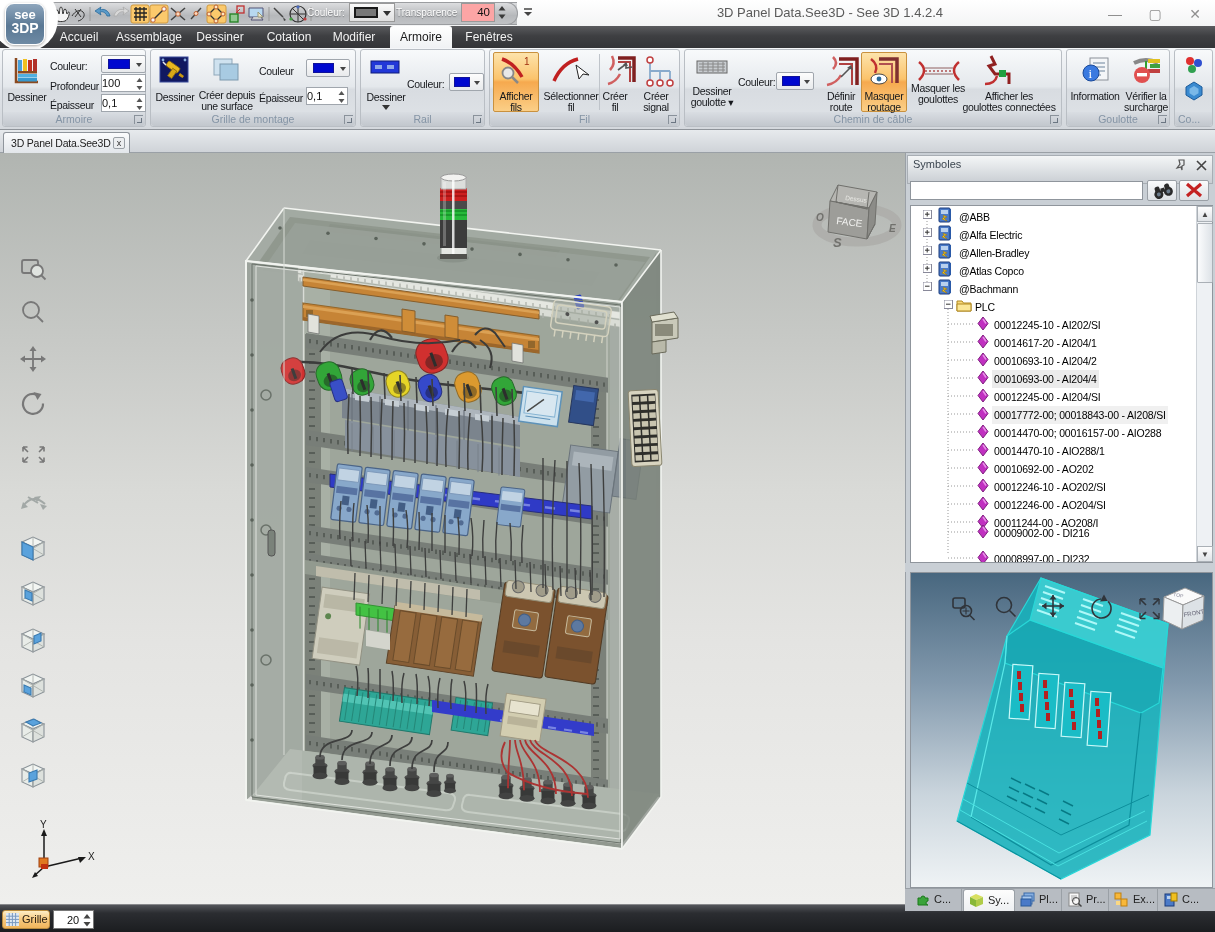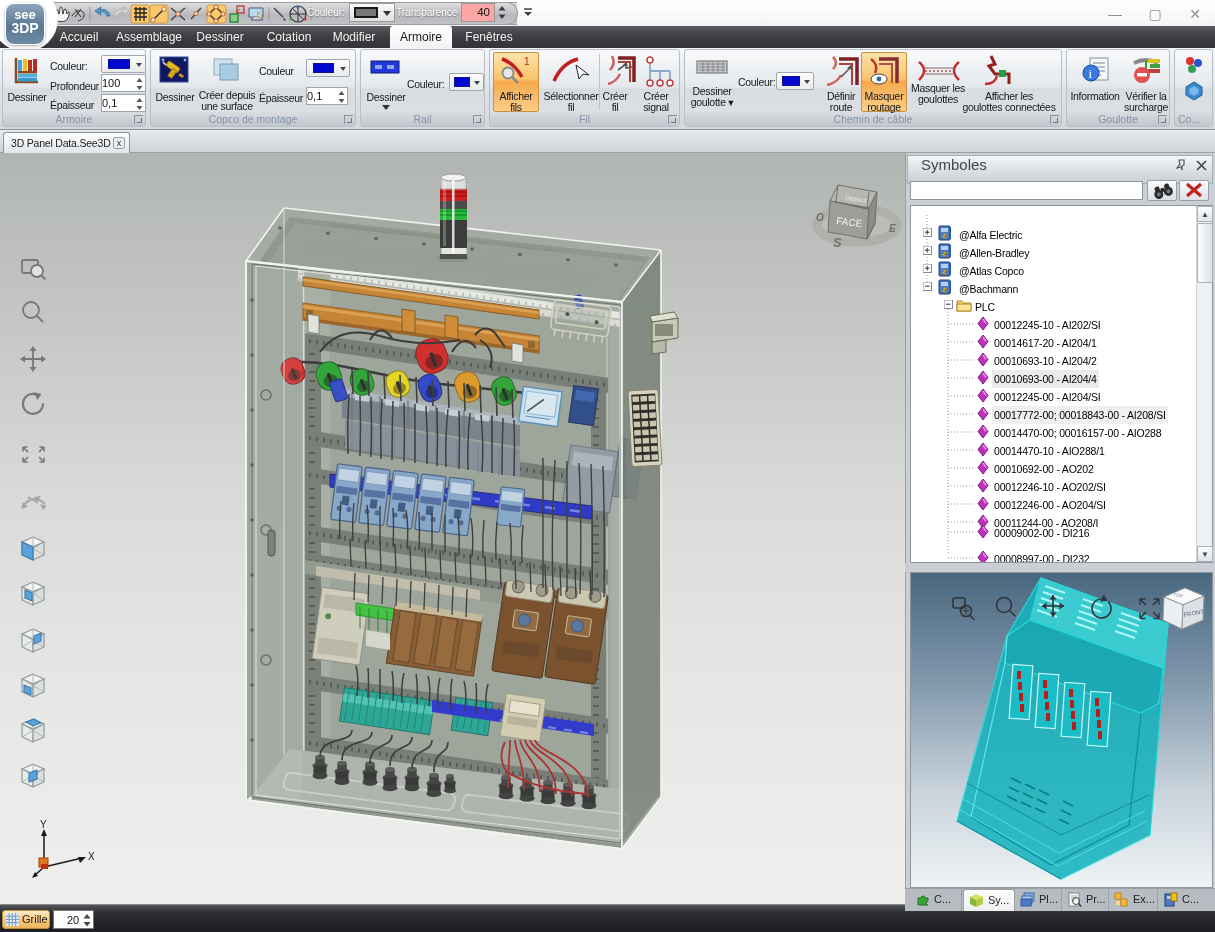--- a/index.html
+++ b/index.html
@@ -43,34 +43,35 @@
 #doctab b { position:absolute; right:4px; top:4px; width:12px; height:12px; border:1px solid #9aa0a6; background:#eceef0; font-size:9px; line-height:11px; text-align:center; font-weight:normal; color:#333; border-radius:2px; }
 
 
 #viewport { left:0; top:153px; width:905px; height:751px; background:linear-gradient(#b1b5b1 0%,#c7c9c6 25%,#d9dad7 45%,#e4e4e2 65%,#efefed 100%); overflow:hidden; }
 
 
 #statusbar { left:0; top:904px; width:1215px; height:28px; background:linear-gradient(#53555a,#2b2d31 30%,#1b1d20); border-top:1px solid #88898c; }
 
 
 #rightpanel { left:905px; top:153px; width:310px; height:758px; background:#c9cfd5; border-left:1px solid #9aa0a6; }
-#symhdr { left:907px; top:155px; width:306px; height:29px; background:linear-gradient(#f4f6f7,#c9ced3); border:1px solid #a8aeb4; font-size:15px; color:#3c4650; line-height:17px; padding-left:13px; }
+#symhdr { left:907px; top:155px; width:306px; height:29px; background:linear-gradient(#f4f6f7,#c9ced3); border:1px solid #a8aeb4; font-size:11px; color:#3c4650; line-height:17px; padding-left:5px; }
 #searchbox { left:910px; top:181px; width:233px; height:19px; background:#fff; border:1px solid #8f959c; }
 .sbtn { position:absolute; top:180px; width:30px; height:21px; background:linear-gradient(#fafbfc,#dde1e5); border:1px solid #9aa0a6; border-radius:2px; }
 #tree { left:910px; top:205px; width:303px; height:358px; background:#fff; border:1px solid #8f959c; font-size:10.5px; letter-spacing:-0.2px; color:#000; overflow:hidden; }
 .trow { position:absolute; height:18px; line-height:18px; white-space:nowrap; }
 #vsplit { left:905px; top:563px; width:310px; height:9px; background:#c9cfd5; }
 #preview { left:910px; top:572px; width:303px; height:316px; border:1px solid #8f959c; background:linear-gradient(#4e6e8a 0%,#7b93a8 30%,#c3d0da 70%,#e9eef2 100%); overflow:hidden; }
 #ptabs { left:905px; top:888px; width:310px; height:23px; background:#b7bcc2; border-top:1px solid #9aa0a6; }
 .ptab { position:absolute; top:889px; height:22px; background:#b7bcc2; border-right:1px solid #9aa0a6; font-size:11px; color:#222; line-height:21px; }
 </style>
 </head>
 <body>
 <div id="app">
   <div class="abs" id="titlebar"></div>
+  <div class="abs" id="title">3D Panel Data.See3D - See 3D 1.4.2.4</div>
   <div class="abs" id="qat"></div>
   <div class="abs" id="qatend"></div>
   <svg class="abs" style="left:50px;top:4px" width="480" height="20" viewBox="0 0 480 20">
 
     <path d="M4 14c0-4 1-8 3-8s1 4 2 4 0-7 2-7 1 7 2 7 0-5 2-5 1 5 2 5 1-3 2-2-1 8-4 9-9 1-11-3z" fill="#f4f4f4" stroke="#333" stroke-width="1"></path>
 
     <path d="M22 12c3-5 8-7 11-4s0 8-5 9" fill="none" stroke="#333"></path>
       <path d="M25 5l6 8m0-8l-6 8" stroke="#333" fill="none"></path>
     <line x1="40" y1="3" x2="40" y2="17" stroke="#999"></line>
 
@@ -178,21 +179,21 @@
             <path d="M5.5 3l3 4h-6z" fill="#555"></path>
             <path d="M5.5 15l-3-4h6z" fill="#555"></path>
           </svg></span></div>
     <div class="spin" style="left:98px;top:44px;width:45px;"><span style="margin-right:16px">0,1</span><span class="ud"><svg width="11" height="17">
             <path d="M5.5 3l3 4h-6z" fill="#555"></path>
             <path d="M5.5 15l-3-4h6z" fill="#555"></path>
           </svg></span></div>
   </div>
 
   <div class="abs rgroup" style="left:150px;width:206px;">
-    <div class="gcap">Copco de montage</div>
+    <div class="gcap">Grille de montage</div>
       <div class="launch"></div>
     <svg class="abs" style="left:8px;top:6px" width="30" height="27" viewBox="0 0 30 27">
         <rect x="1" y="1" width="28" height="25" fill="#101860" stroke="#384a9a"></rect>
         <circle cx="4" cy="4" r="1.4" fill="#8ab0e0"></circle>
         <circle cx="26" cy="4" r="1.4" fill="#8ab0e0"></circle>
         <rect x="7" y="8" width="14" height="6" rx="1.5" fill="#e8b820" stroke="#8a6a10" stroke-width="0.8" transform="rotate(35 14 11)"></rect>
         <rect x="11" y="13" width="5" height="9" fill="#d8a818" stroke="#8a6a10" stroke-width="0.8" transform="rotate(35 13.5 17)"></rect>
         <path d="M21 17l4 3-1.5 2-4-2.5z" fill="#c89810"></path>
         <path d="M4 6l3 3" stroke="#e8e8e8" stroke-width="1.5"></path>
       </svg>
@@ -1036,20 +1037,34 @@
         </g>
       </svg></div>
   <div class="sbtn" style="left:1179px;"><svg width="26" height="17" style="margin:1px 0 0 5px">
         <path d="M2 2l14 12M16 2L2 14" stroke="#c42222" stroke-width="3.2"></path>
       </svg></div>
   <div class="abs" id="tree">
     <svg style="position:absolute;left:0;top:0" width="60" height="360">
         <line x1="16" y1="9" x2="16" y2="82" stroke="#999" stroke-dasharray="1 2"></line>
         <line x1="37" y1="100" x2="37" y2="349" stroke="#999" stroke-dasharray="1 2"></line>
       </svg>
+    <div class="trow" style="left:0;top:0px;width:290px">
+        <svg style="position:absolute;left:12px;top:4px" width="9" height="9">
+          <rect x="0" y="0" width="8.5" height="8.5" fill="#fff" stroke="#889"></rect>
+          <line x1="2" y1="4.2" x2="6.5" y2="4.2" stroke="#333"></line>
+          <line x1="4.2" y1="2" x2="4.2" y2="6.5" stroke="#333"></line>
+        </svg>
+        <svg style="position:absolute;left:26px;top:1px" width="16" height="16" viewBox="0 0 16 16">
+          <rect x="2" y="1" width="11" height="14" rx="1" fill="#4a7ac8" stroke="#1a3a7a"></rect>
+          <rect x="4" y="3" width="7" height="4" fill="#b8d0ee"></rect>
+          <path d="M6 8l4 2-3 1 3 3-5-2 2-2z" fill="#f0c020" stroke="#a07800" stroke-width=".5"></path>
+          <rect x="12" y="2" width="2" height="12" fill="#2a5aa8"></rect>
+        </svg>
+        <span style="position:absolute;left:48px;top:2px">@ABB</span>
+      </div>
     <div class="trow" style="left:0;top:18px;width:290px">
         <svg style="position:absolute;left:12px;top:4px" width="9" height="9">
           <rect x="0" y="0" width="8.5" height="8.5" fill="#fff" stroke="#889"></rect>
           <line x1="2" y1="4.2" x2="6.5" y2="4.2" stroke="#333"></line>
           <line x1="4.2" y1="2" x2="4.2" y2="6.5" stroke="#333"></line>
         </svg>
         <svg style="position:absolute;left:26px;top:1px" width="16" height="16" viewBox="0 0 16 16">
           <rect x="2" y="1" width="11" height="14" rx="1" fill="#4a7ac8" stroke="#1a3a7a"></rect>
           <rect x="4" y="3" width="7" height="4" fill="#b8d0ee"></rect>
           <path d="M6 8l4 2-3 1 3 3-5-2 2-2z" fill="#f0c020" stroke="#a07800" stroke-width=".5"></path>

